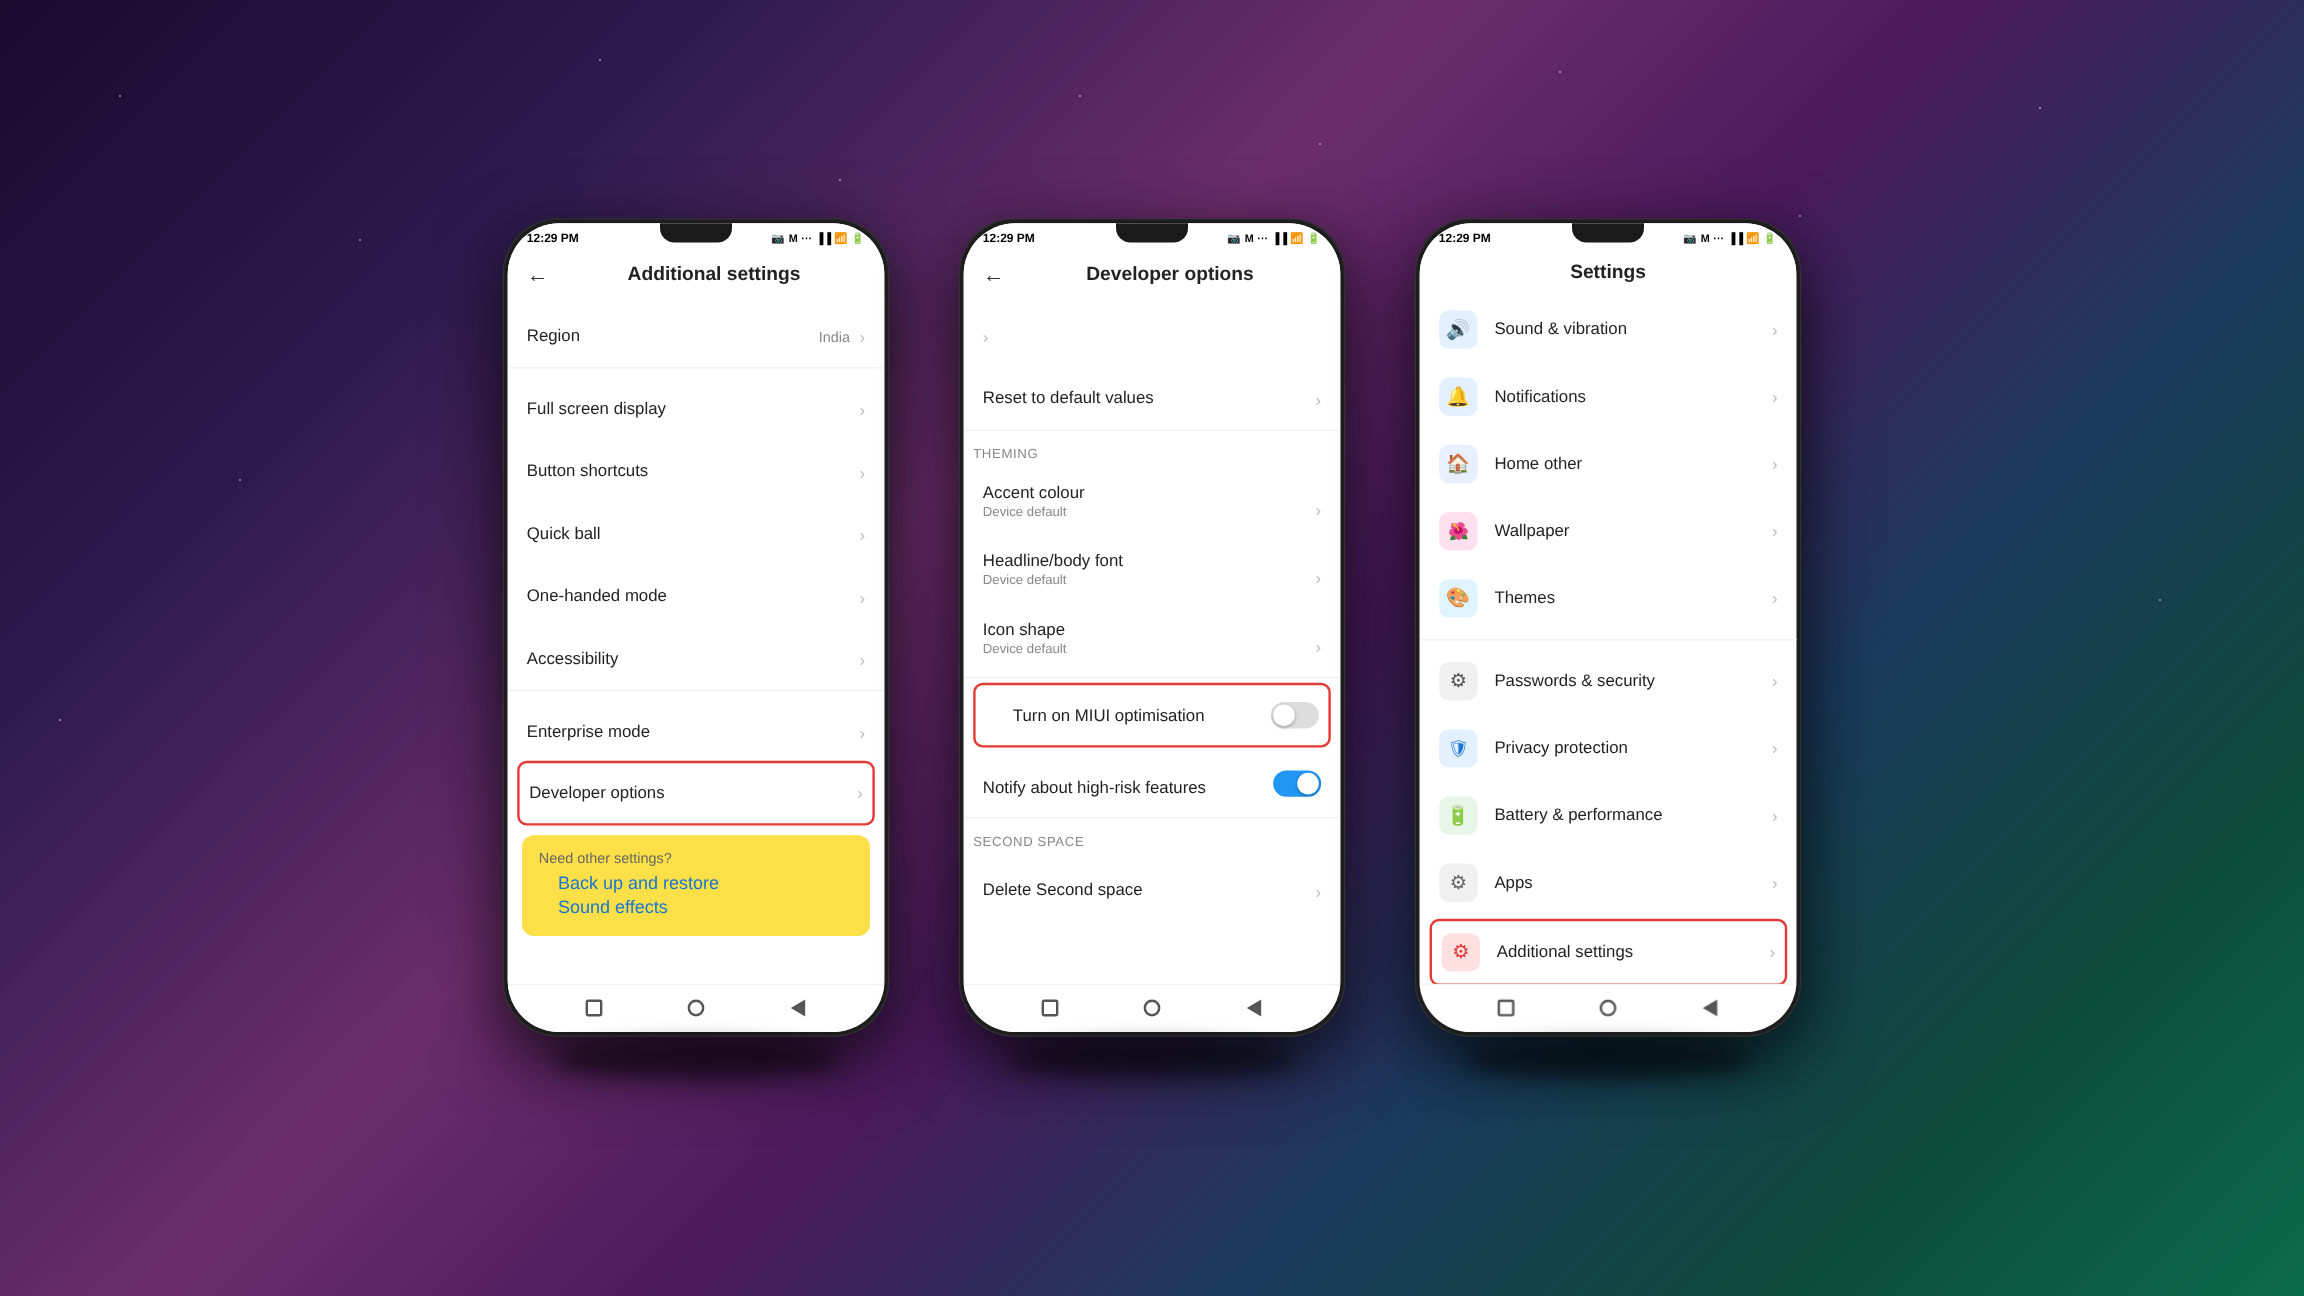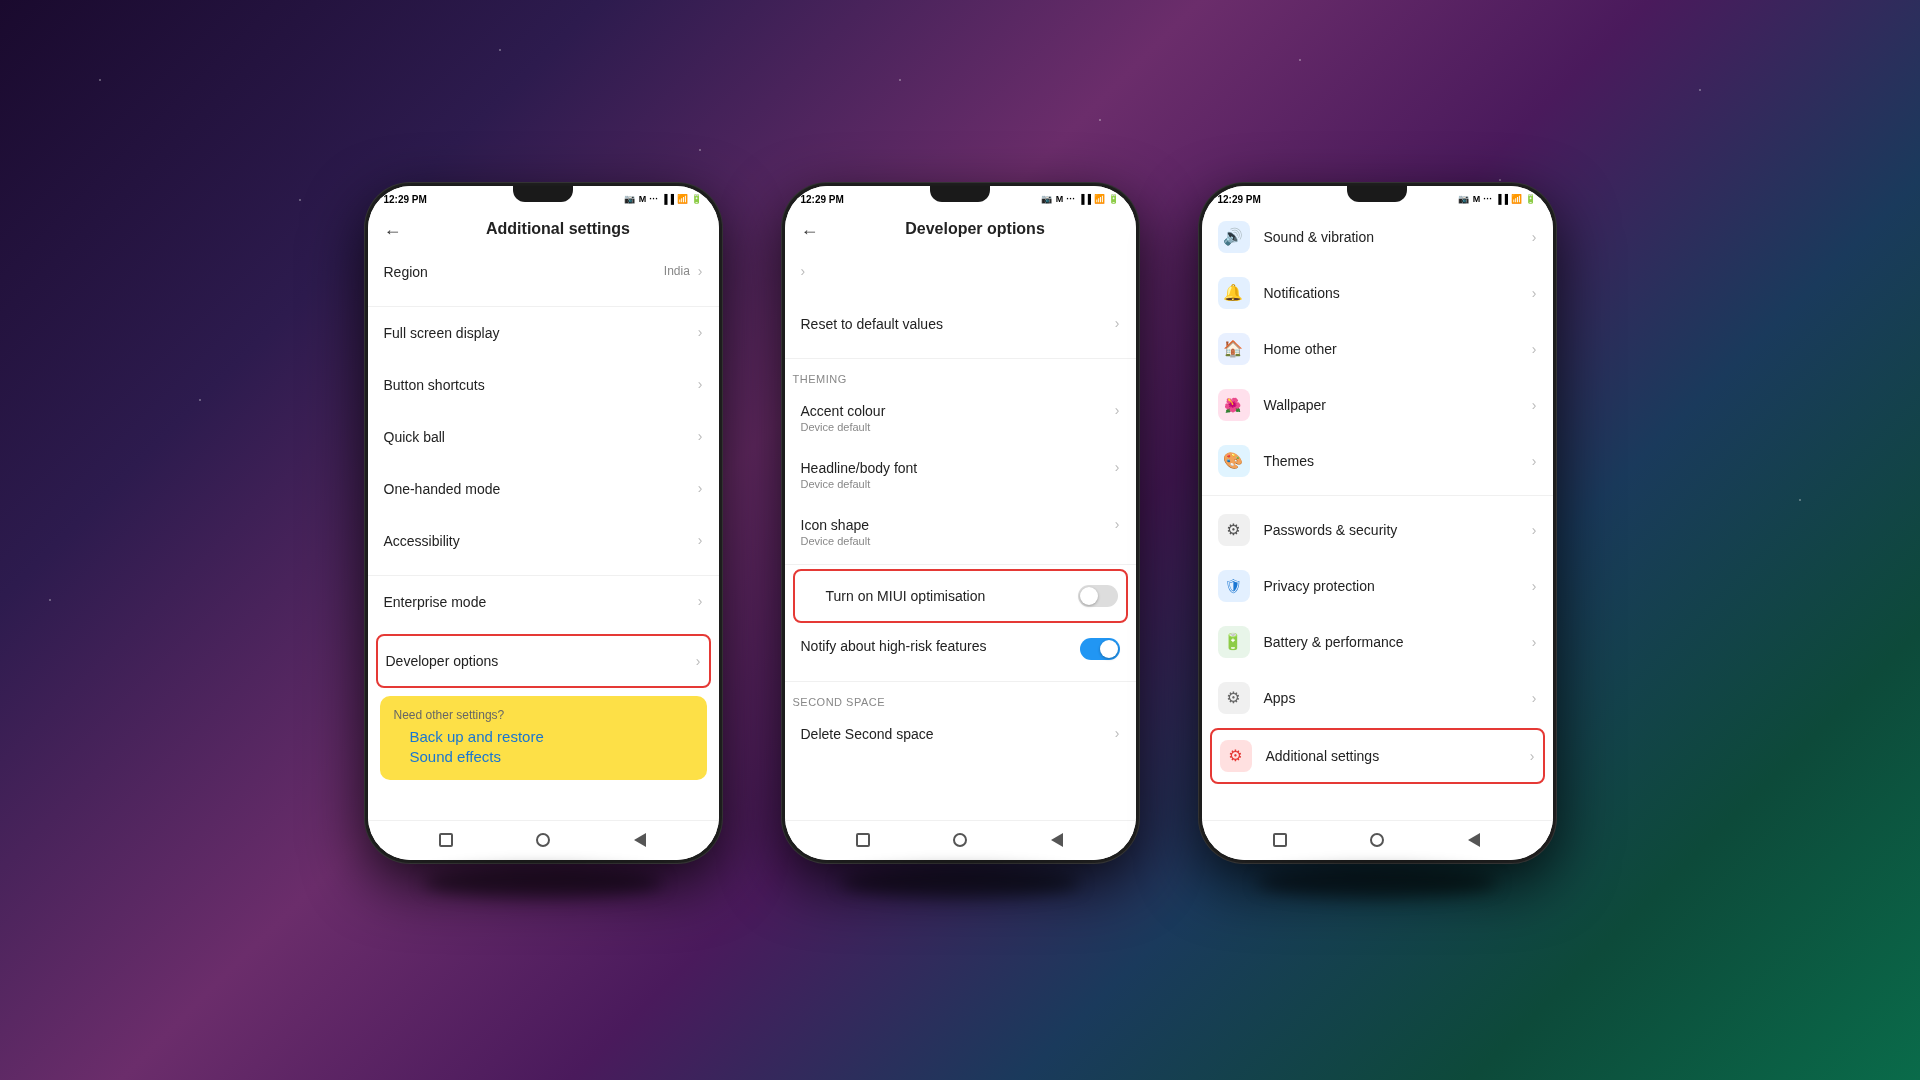--- a/index.html
+++ b/index.html
@@ -40,21 +40,21 @@
     }
 
     .phone-container {
       display: flex;
       flex-direction: column;
       align-items: center;
       position: relative;
     }
 
     .phone {
-      width: 357px;
+      width: 320px;
       height: 680px;
       background: #1a1a1a;
       border-radius: 45px;
       padding: 3px;
       box-shadow: 0 0 0 1px #333, 0 20px 60px rgba(0,0,0,0.8), inset 0 0 10px rgba(255,255,255,0.05);
       position: relative;
     }
 
     .phone-inner {
       width: 100%;
@@ -328,21 +328,21 @@
     .icon-pink-wall { background: #FFE0EC; color: #E91E63; }
     .icon-blue-theme { background: #E0F4FF; color: #0288D1; }
     .icon-gray-pass { background: #F0F0F0; color: #555; }
     .icon-blue-priv { background: #E3F0FF; color: #1976D2; }
     .icon-green-batt { background: #E8F5E9; color: #4CAF50; }
     .icon-gray-apps { background: #F0F0F0; color: #666; }
     .icon-red-add { background: #FFE0E0; color: #E53935; }
 
     .setting-item-plain {
       display: flex;
-      align-items: flex-start;
+      align-items: flex-end;
       padding: 13px 16px;
       cursor: pointer;
       min-height: 52px;
     }
 
     .region-value {
       display: flex;
       align-items: center;
       gap: 4px;
     }
@@ -586,20 +586,23 @@
         <div class="status-icons">
           <span>📷</span>
           <span>M</span>
           <span>···</span>
           <span>▐▐</span>
           <span>📶</span>
           <span>🔋</span>
         </div>
       </div>
 
+      <div class="app-header" style="justify-content: center;">
+        <span class="header-title header-centered">Settings</span>
+      </div>
 
       <div class="screen">
         <div class="settings-list">
 
           <div class="setting-item">
             <div class="setting-icon icon-blue-sound">🔊</div>
             <div class="setting-text">
               <span class="setting-label">Sound &amp; vibration</span>
             </div>
             <span class="chevron">›</span>

